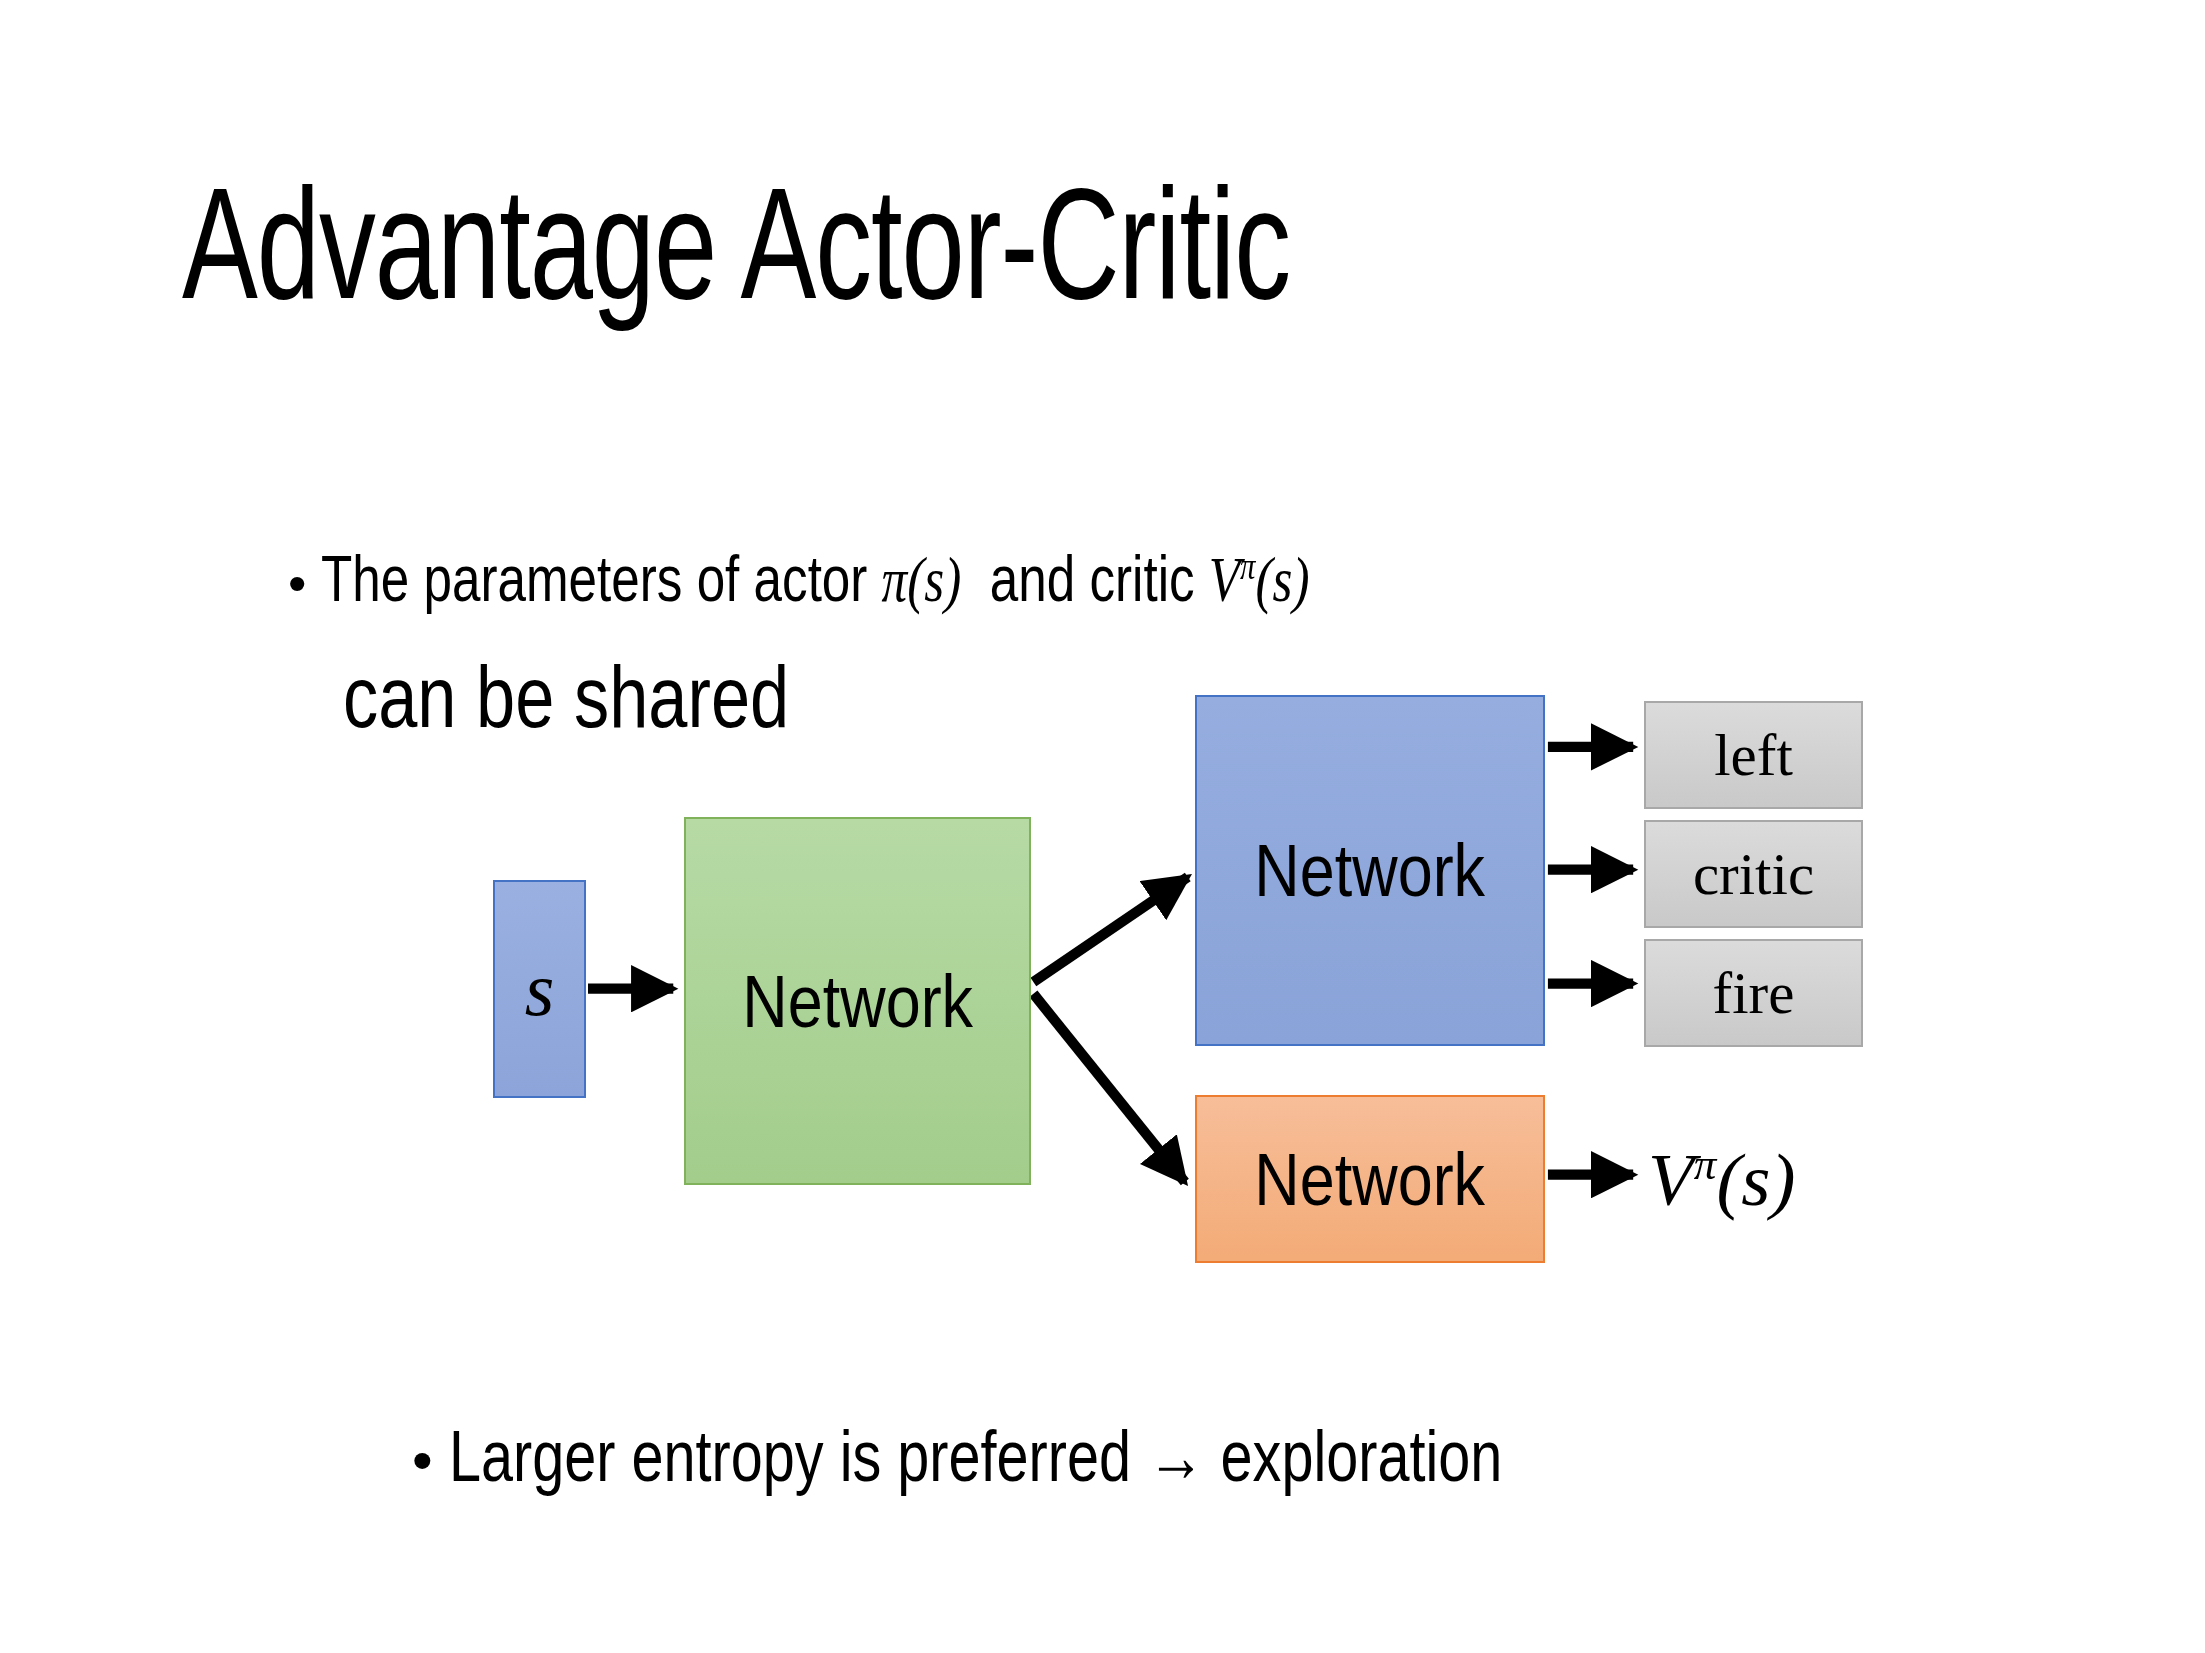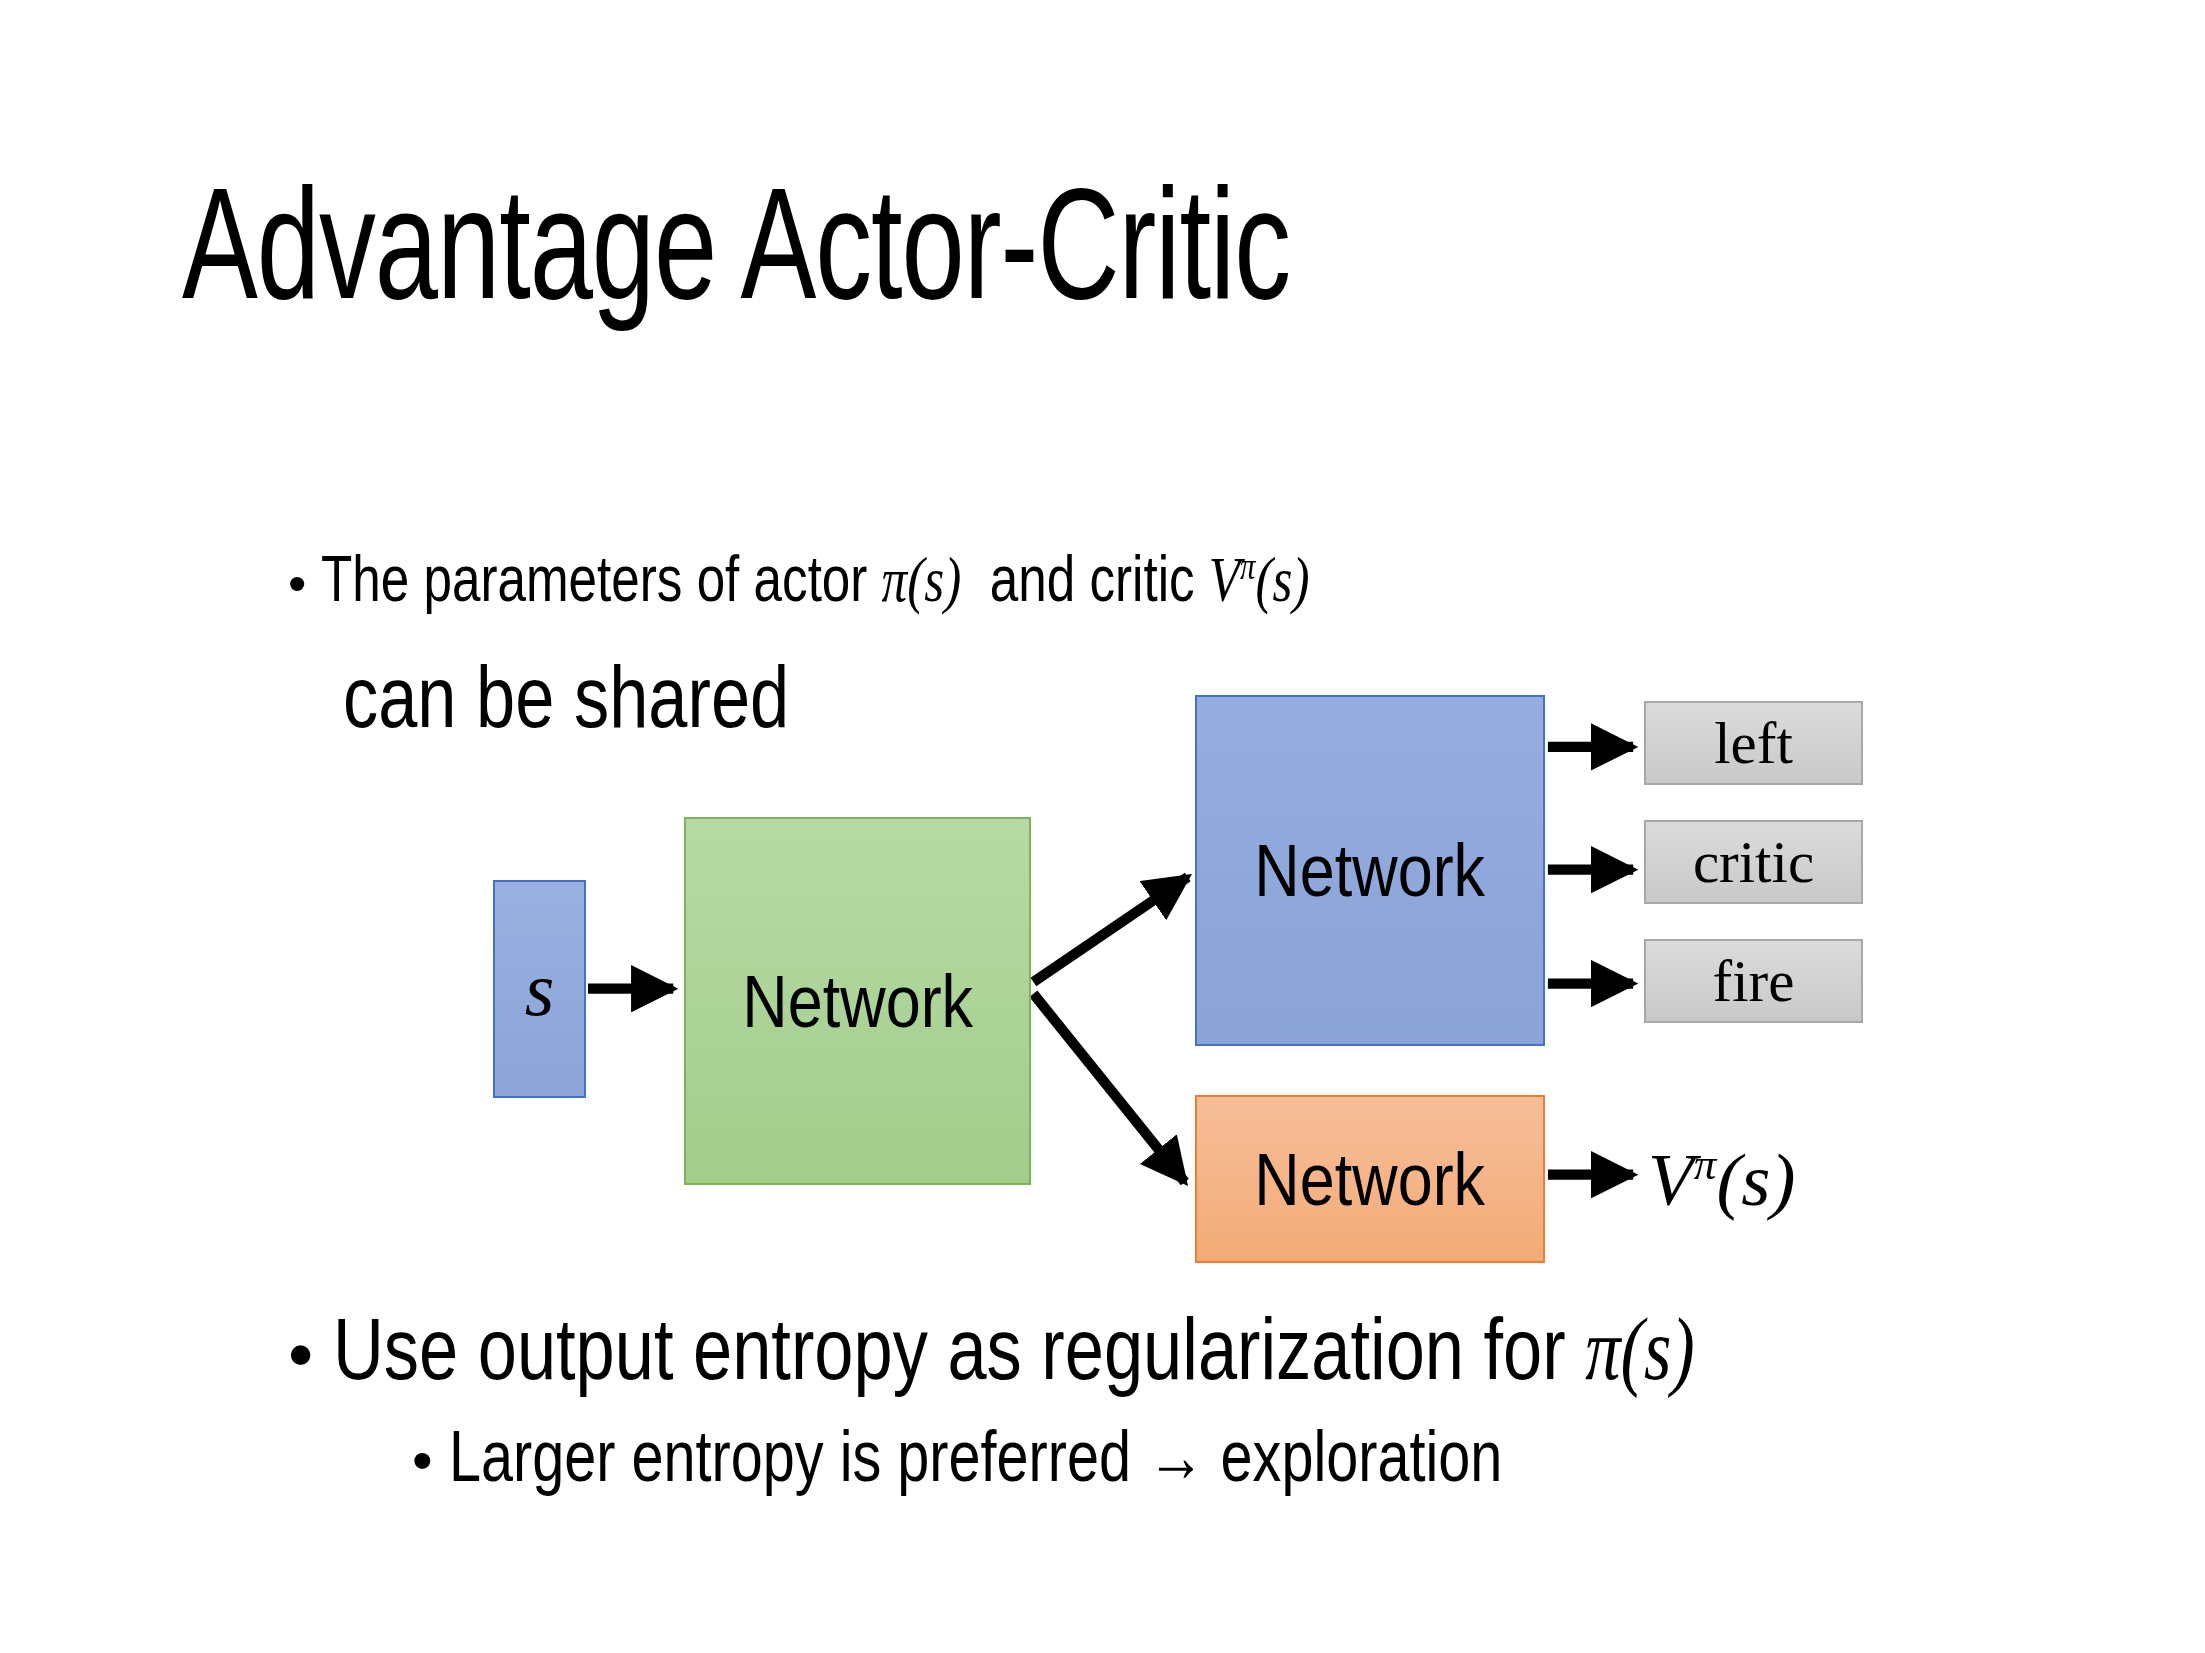--- a/index.html
+++ b/index.html
@@ -78,21 +78,21 @@
     left: 1195px; top: 695px; width: 350px; height: 351px;
     background: linear-gradient(180deg, #95ADDF, #8AA3D8);
     border: 2.9px solid #4472C4;
   }
   .critic-box {
     left: 1195px; top: 1095px; width: 350px; height: 168px;
     background: linear-gradient(180deg, #F7BE99, #F3AB77);
     border: 2.9px solid #ED7D31;
   }
   .action-box {
-    left: 1644px; width: 219px; height: 84px;
+    left: 1644px; width: 219px; height: 108px;
     background: linear-gradient(180deg, #DBDBDB, #C9C9C9);
     border: 2.2px solid #A8A8A8;
     font-family: "Liberation Serif", serif;
     font-size: 59px;
   }
   .action-left { top: 701px; }
   .action-right { top: 820px; }
   .action-fire { top: 939px; }
   .value-out {
     position: absolute;
@@ -111,21 +111,20 @@
 
 <div class="slide">
 
   <h1 class="title"><span class="cond">Advantage Actor-Critic</span></h1>
 
 
   <div class="line" style="left:288px; top:542px; font-size:64px;"><span class="dot">•</span><span class="cond"><span>The parameters of actor </span><span class="math">π(s)</span><span>&nbsp; and critic </span><span class="math">V</span><span class="math sup">π</span><span class="math">(s)</span></span></div>
 
   <div class="line" style="left:343px; top:645px; font-size:88px;"><span class="cond">can be shared</span></div>
 
-  <div class="line" style="left:288px; top:1297px; font-size:88px;"><span class="dot">•</span><span class="cond"><span>Use output entropy as regularization for </span><span class="math">π(s)</span></span></div>
 
   <div class="line" style="left:412px; top:1414px; font-size:72px;"><span class="dot">•</span><span class="cond">Larger entropy is preferred → exploration</span></div>
 
   <svg class="arrows" width="2205" height="1654" viewBox="0 0 3000 2250">
     <defs>
       <marker id="ah" markerWidth="5" markerHeight="4.6" refX="4.1" refY="2.3" orient="auto" markerUnits="strokeWidth">
         <path d="M0,0 L4.6,2.3 L0,4.6 Z" fill="#000000"></path>
       </marker>
     </defs>
     <line x1="800" y1="1345" x2="916" y2="1345" stroke="#000000" stroke-width="14" marker-end="url(#ah)"></line>

